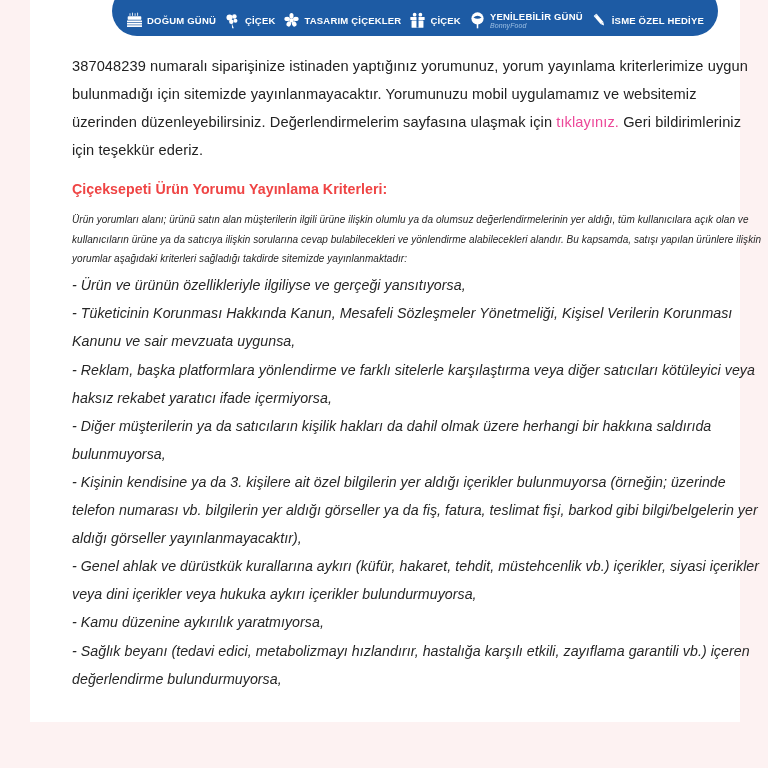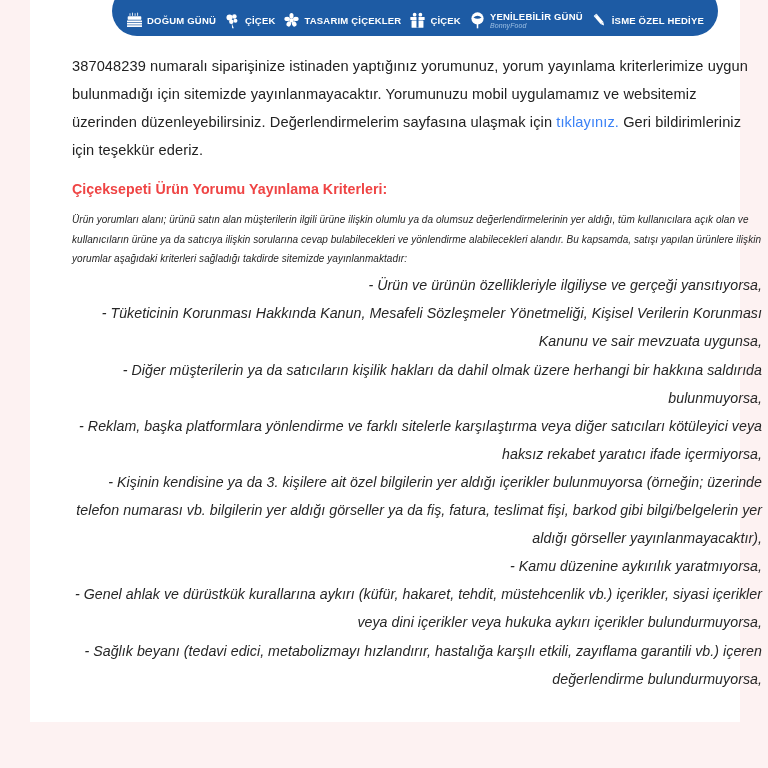--- a/index.html
+++ b/index.html
@@ -89,21 +89,21 @@
   }
   .para {
     font-size: 14.6px;
     color: #222222;
     line-height: 1.92;
     margin: 0 0 14px 0;
     letter-spacing: 0.1px;
   }
   .para.first { margin-bottom: 22px; }
   .link {
-    color: #3b82f6;
+    color: #ec4899;
     text-decoration: none;
   }
   .section-title {
     font-size: 14.2px;
     font-weight: bold;
     color: #ef4444;
     margin: 6px 0 9px 0;
     line-height: 1.6;
     letter-spacing: 0.05px;
   }
@@ -115,21 +115,20 @@
     margin: 0 0 2px 0;
     letter-spacing: 0.05px;
   }
   .crit-item {
     font-size: 14.2px;
     font-style: italic;
     color: #262626;
     line-height: 1.98;
     margin: 0;
     letter-spacing: 0.05px;
-    text-align: right;
   }
 </style>
 </head>
 <body>
 
 <div class="page">
   <div class="content-sheet">
 
     <div class="nav-wrap">
       <div class="nav-pill">
@@ -228,22 +227,22 @@
 
 
       <p class="para"><span>387048239 numaralı siparişinize istinaden yaptığınız yorumunuz, yorum yayınlama kriterlerimize uygun bulunmadığı için sitemizde yayınlanmayacaktır. Yorumunuzu mobil uygulamamız ve websitemiz üzerinden düzenleyebilirsiniz. Değerlendirmelerim sayfasına ulaşmak için </span><a class="link" href="#">tıklayınız.</a><span> Geri bildirimleriniz için teşekkür ederiz.</span></p>
 
       <p class="section-title">Çiçeksepeti Ürün Yorumu Yayınlama Kriterleri:</p>
 
       <p class="crit-para">Ürün yorumları alanı; ürünü satın alan müşterilerin ilgili ürüne ilişkin olumlu ya da olumsuz değerlendirmelerinin yer aldığı, tüm kullanıcılara açık olan ve kullanıcıların ürüne ya da satıcıya ilişkin sorularına cevap bulabilecekleri ve yönlendirme alabilecekleri alandır. Bu kapsamda, satışı yapılan ürünlere ilişkin yorumlar aşağıdaki kriterleri sağladığı takdirde sitemizde yayınlanmaktadır:</p>
 
       <p class="crit-item">- Ürün ve ürünün özellikleriyle ilgiliyse ve gerçeği yansıtıyorsa,</p>
       <p class="crit-item">- Tüketicinin Korunması Hakkında Kanun, Mesafeli Sözleşmeler Yönetmeliği, Kişisel Verilerin Korunması Kanunu ve sair mevzuata uygunsa,</p>
+      <p class="crit-item">- Reklam, başka platformlara yönlendirme ve farklı sitelerle karşılaştırma veya diğer satıcıları kötüleyici veya haksız rekabet yaratıcı ifade içermiyorsa,</p>
       <p class="crit-item">- Diğer müşterilerin ya da satıcıların kişilik hakları da dahil olmak üzere herhangi bir hakkına saldırıda bulunmuyorsa,</p>
-      <p class="crit-item">- Reklam, başka platformlara yönlendirme ve farklı sitelerle karşılaştırma veya diğer satıcıları kötüleyici veya haksız rekabet yaratıcı ifade içermiyorsa,</p>
       <p class="crit-item">- Kişinin kendisine ya da 3. kişilere ait özel bilgilerin yer aldığı içerikler bulunmuyorsa (örneğin; üzerinde telefon numarası vb. bilgilerin yer aldığı görseller ya da fiş, fatura, teslimat fişi, barkod gibi bilgi/belgelerin yer aldığı görseller yayınlanmayacaktır),</p>
+      <p class="crit-item">- Genel ahlak ve dürüstkük kurallarına aykırı (küfür, hakaret, tehdit, müstehcenlik vb.) içerikler, siyasi içerikler veya dini içerikler veya hukuka aykırı içerikler bulundurmuyorsa,</p>
       <p class="crit-item">- Kamu düzenine aykırılık yaratmıyorsa,</p>
-      <p class="crit-item">- Genel ahlak ve dürüstkük kurallarına aykırı (küfür, hakaret, tehdit, müstehcenlik vb.) içerikler, siyasi içerikler veya dini içerikler veya hukuka aykırı içerikler bulundurmuyorsa,</p>
       <p class="crit-item">- Sağlık beyanı (tedavi edici, metabolizmayı hızlandırır, hastalığa karşılı etkili, zayıflama garantili vb.) içeren değerlendirme bulundurmuyorsa,</p>
 
     </div>
   </div>
 </div>
 
 </body></html>

